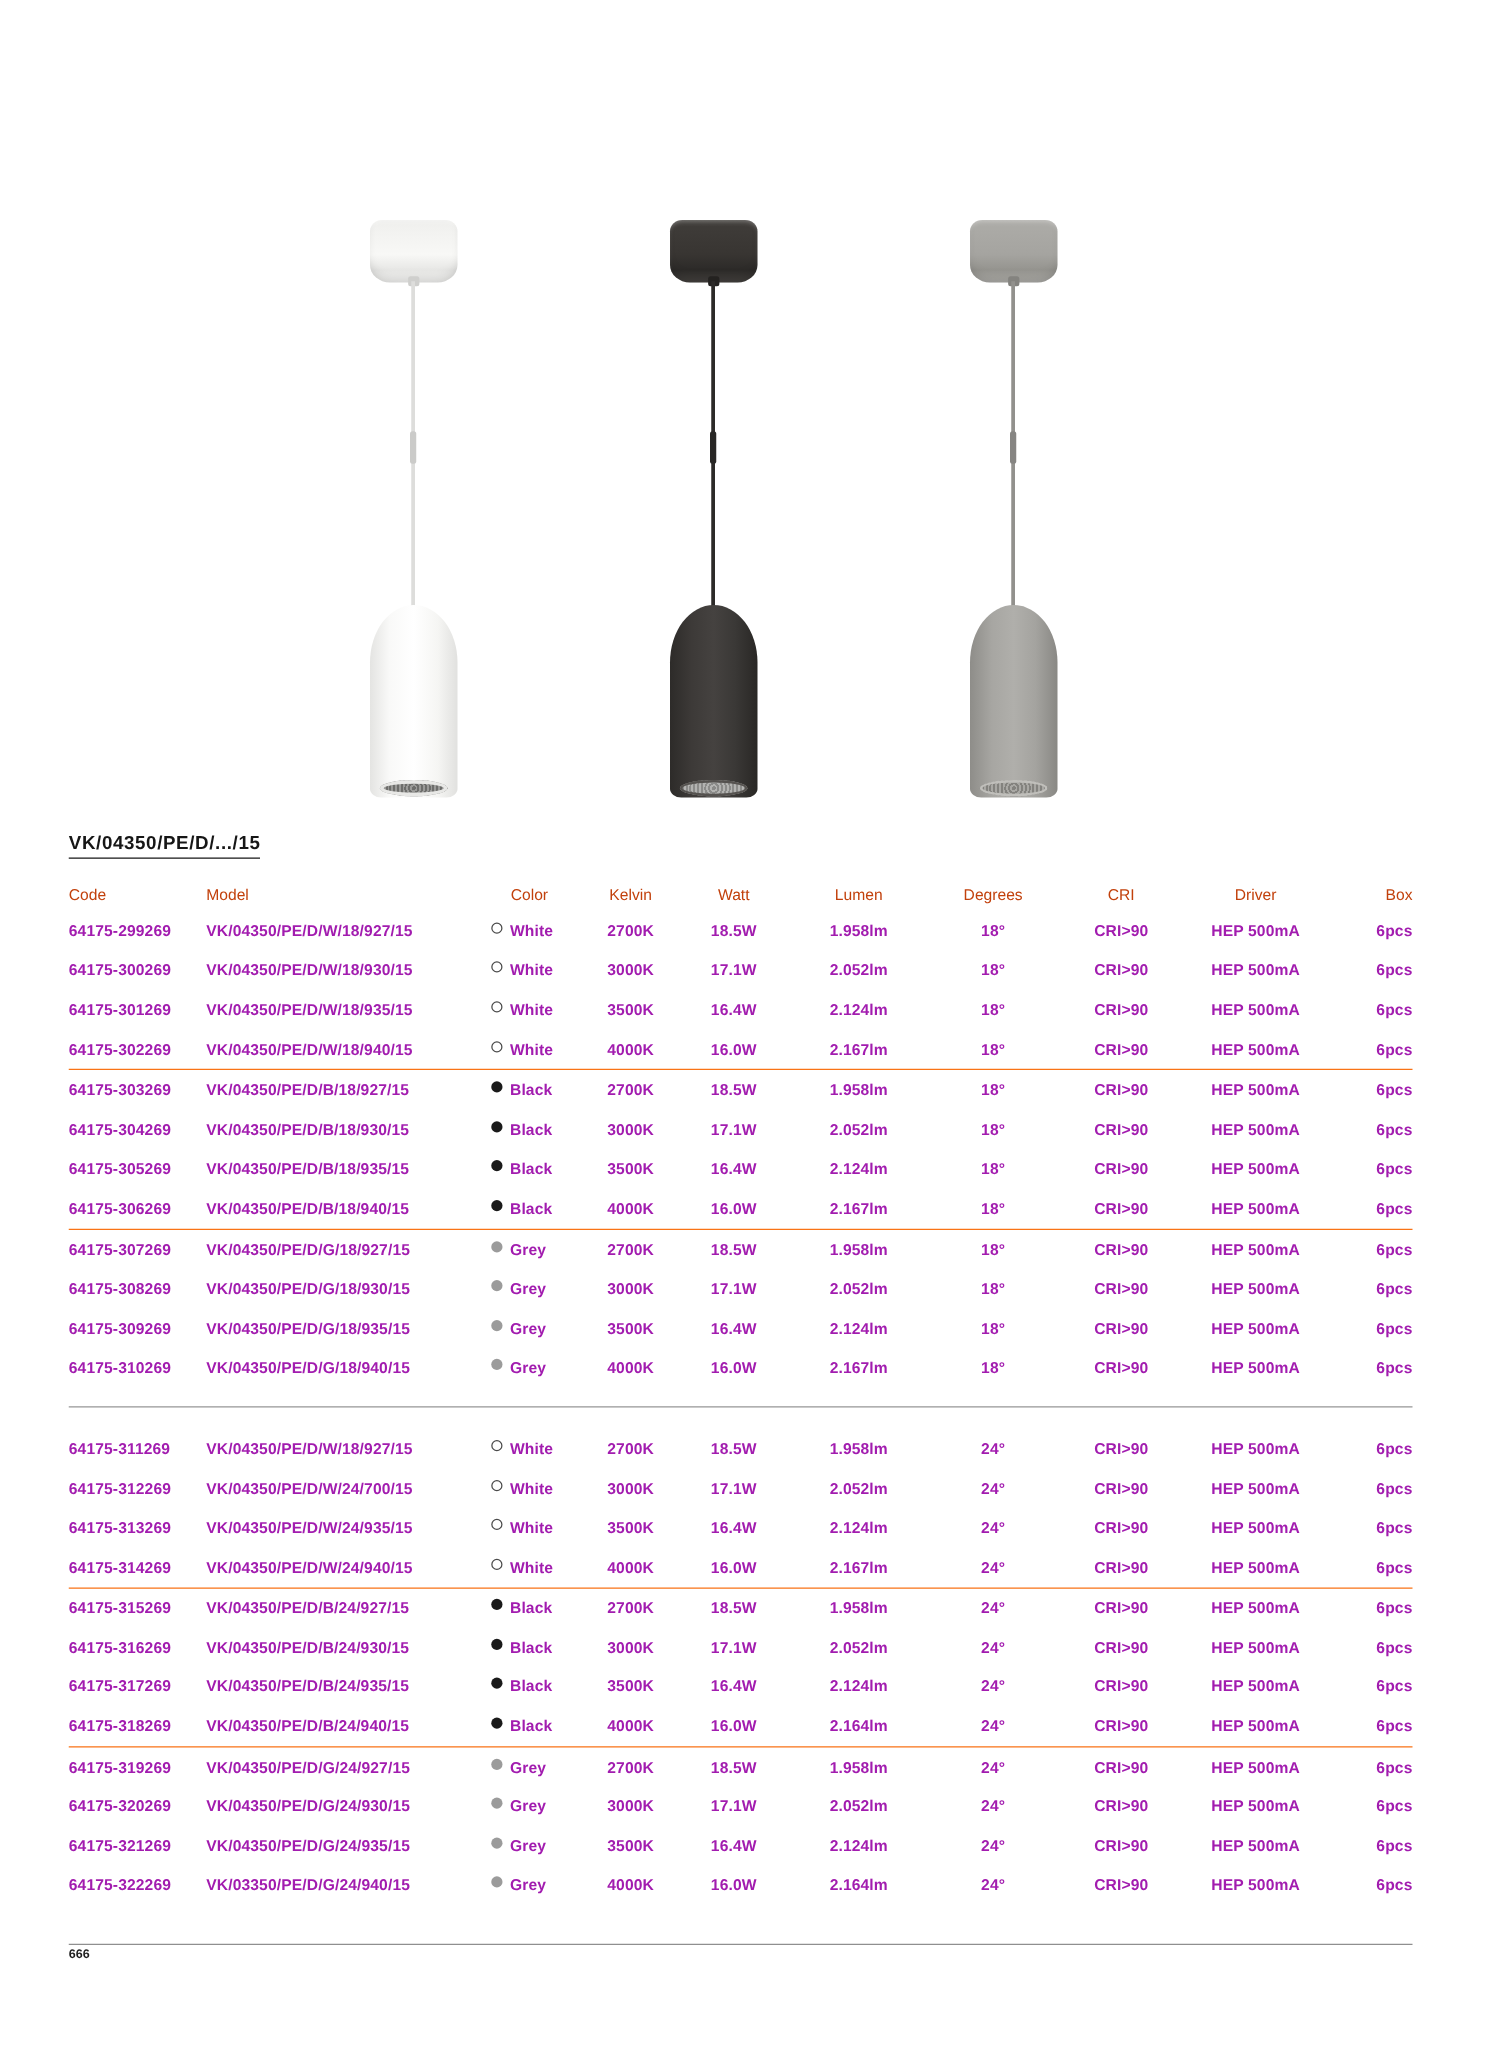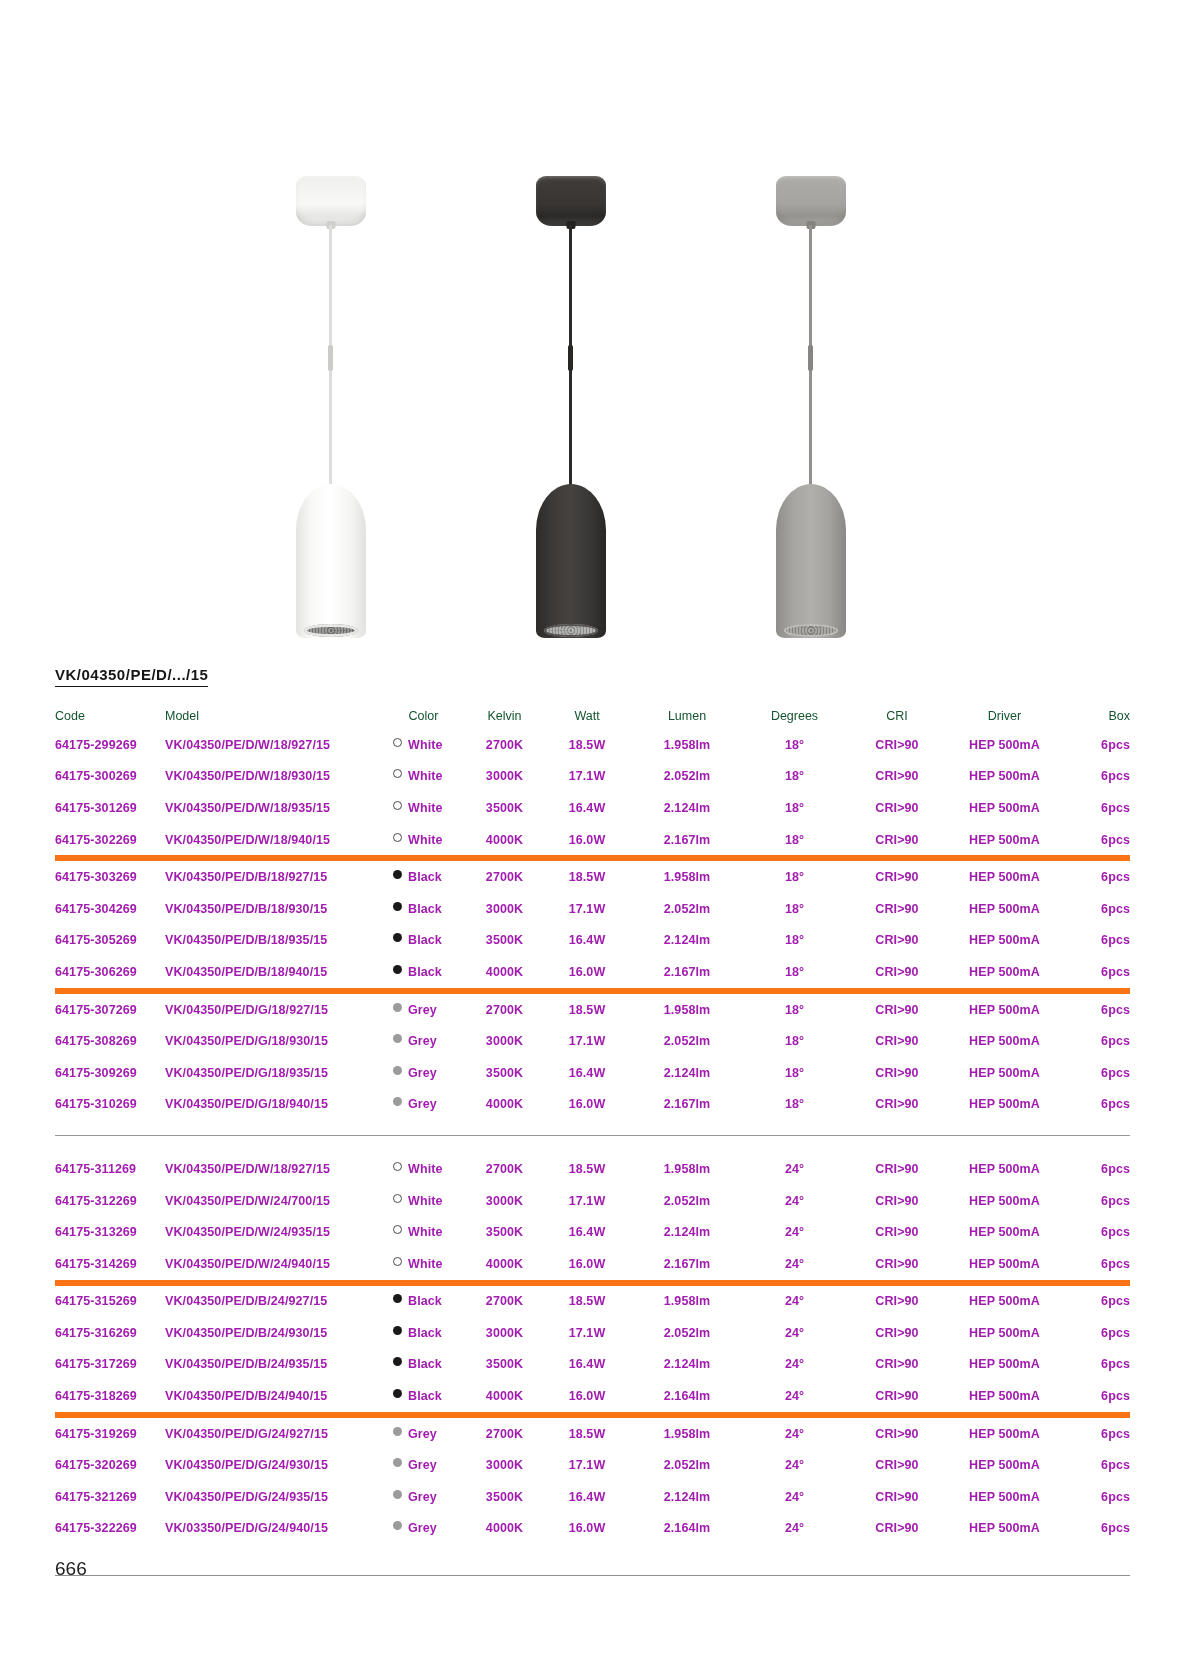--- a/index.html
+++ b/index.html
@@ -66,46 +66,46 @@
     border-bottom:1.5px solid #161616; padding-bottom:3px; display:inline-block;
   }
 
   
   .ptable {
     position:absolute; left:55px; top:703px; width:1075px;
     --cols:110px 215px 87px 75px 90px 110px 105px 100px 115px 68px;
   }
   .thead {
     display:grid; grid-template-columns:var(--cols); align-items:center;
-    height:26px; font-size:12.5px; font-weight:normal; color:#14532d;
+    height:26px; font-size:12.5px; font-weight:normal; color:#c2410c;
   }
   .th { text-align:center; }
   .th-code,.th-model { text-align:left; }
   .th-box { text-align:right; }
 
   .trow {
     display:grid; grid-template-columns:var(--cols); align-items:center;
     height:31.6px; font-size:12.5px; font-weight:bold; color:#a21caf;
   }
   .tc { text-align:center; letter-spacing:0.1px; }
   .tc-code,.tc-model { text-align:left; }
   .tc-box { text-align:right; }
   .tc-color { display:flex; align-items:flex-start; justify-content:flex-start; gap:6px; padding-left:13px; text-align:left; }
   .tc-color b { font-weight:bold; }
   .dot { display:inline-block; width:9px; height:9px; border-radius:50%; flex:0 0 auto; }
 
-  .tgroup-line { border-top:6px solid #f97316; }
+  .tgroup-line { border-top:1px solid #f97316; }
   .section-gap { height:33px; position:relative; }
   .section-gap::after { content:''; position:absolute; top:15px; left:0; right:0; height:1px; background:#969696; }
   .table-end { margin-top:31px; border-top:1px solid #8f8f8f; height:0; }
 
   
   .page-number {
     position:absolute; left:55px; top:1558px;
-    font-size:19px; font-weight:normal; color:#1e1e1e;
+    font-size:10px; font-weight:bold; color:#1e1e1e;
   }
 </style>
 </head>
 <body>
 
 <div class="page">
 
 
   <div class="lamps">
     <div class="lamp lamp-white">

